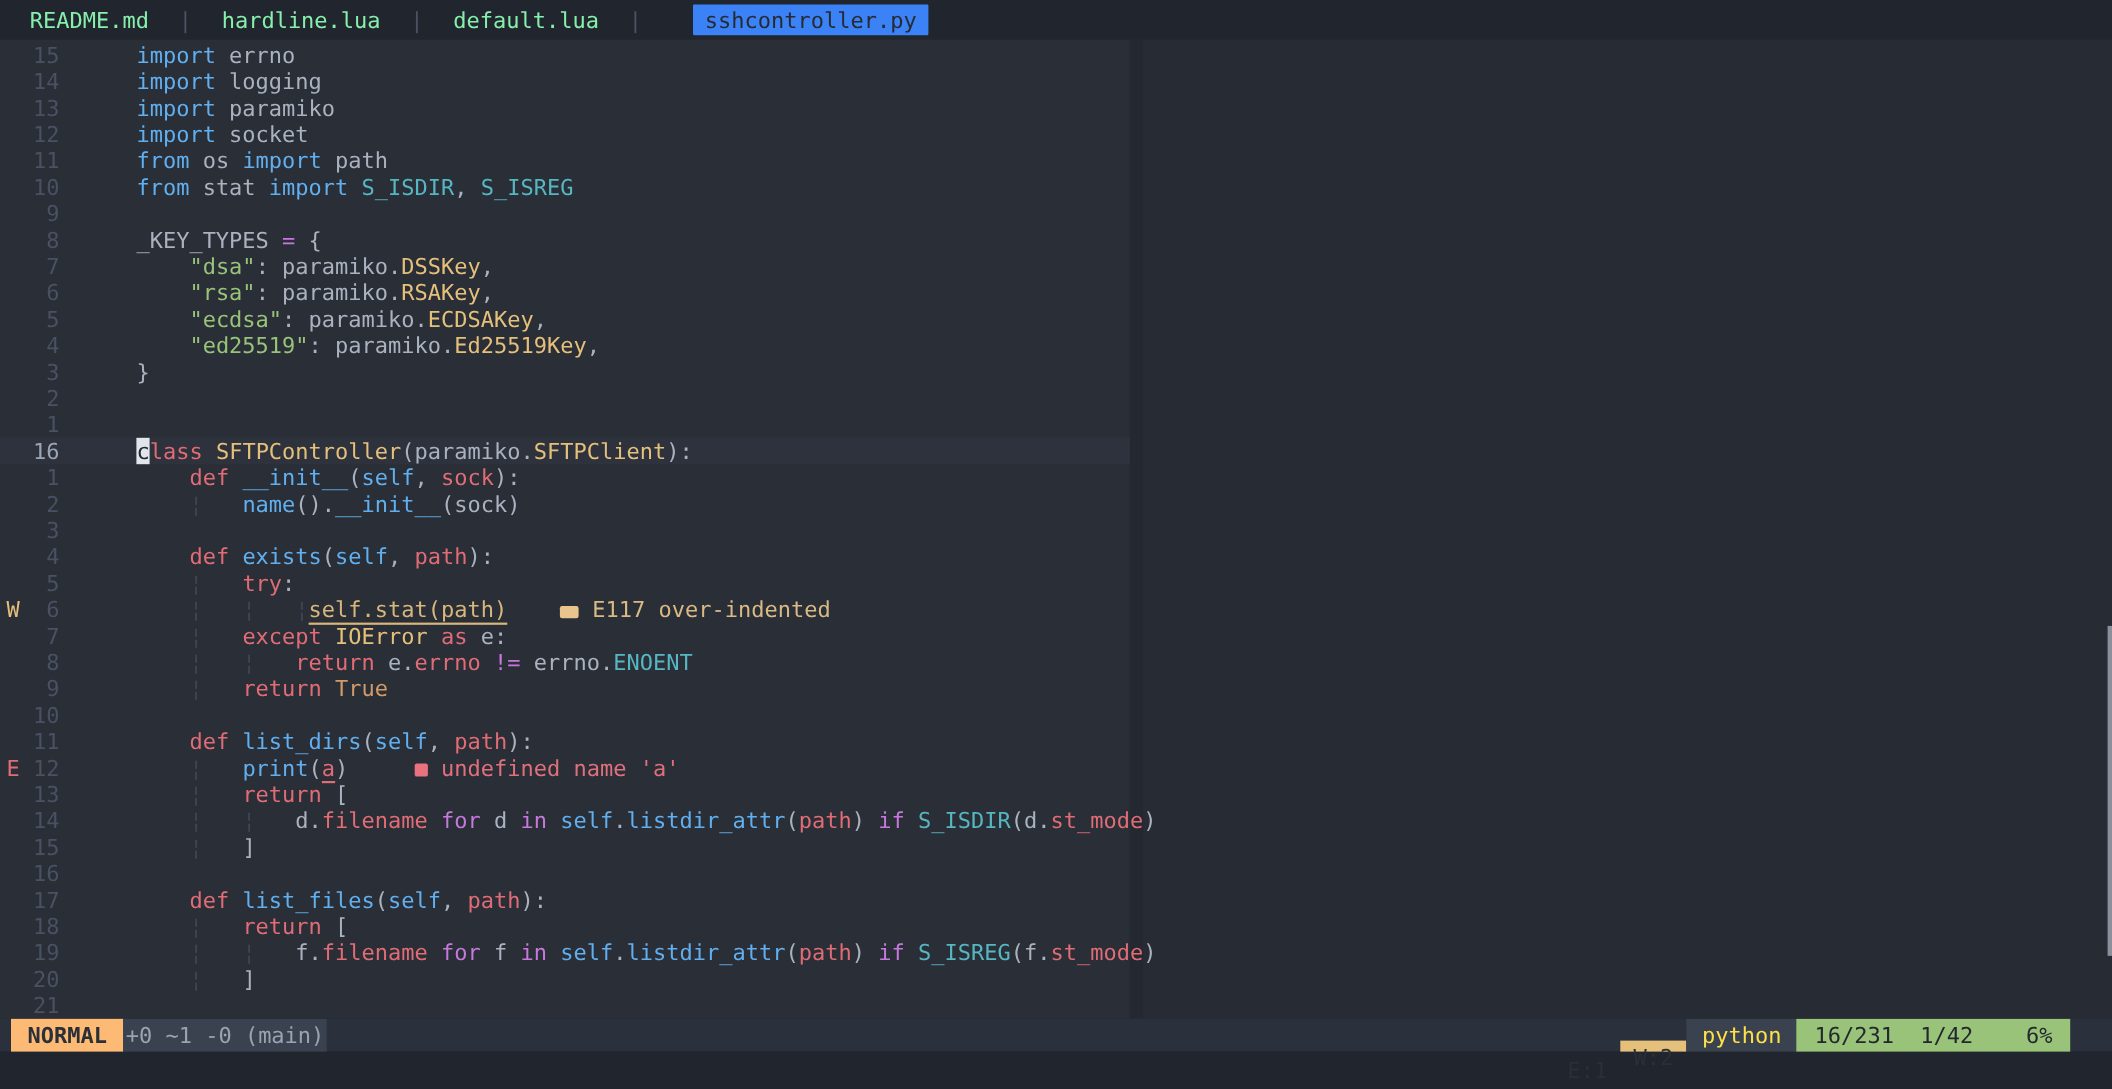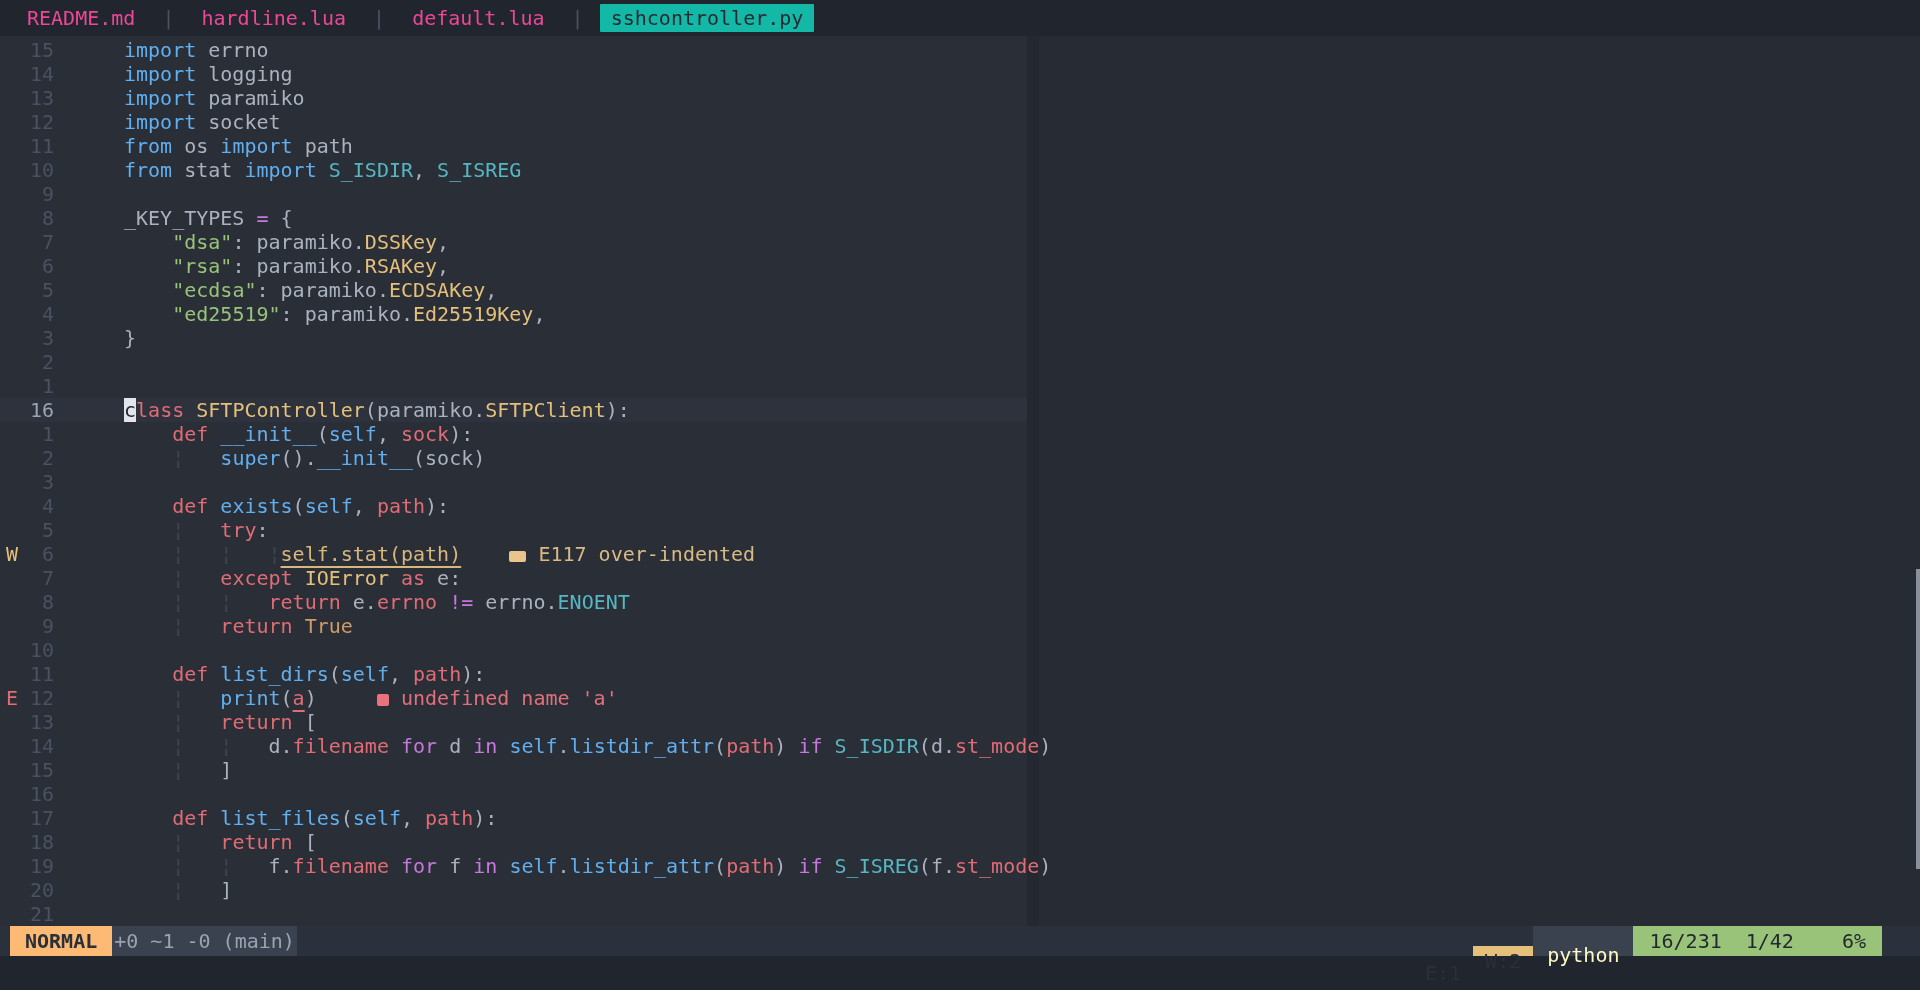--- a/index.html
+++ b/index.html
@@ -1,22 +1,22 @@
 <!DOCTYPE html>
 <html><head>
 <meta charset="utf-8">
 <style>
   html,body{margin:0;padding:0;width:1920px;height:990px;overflow:hidden;background:#21252d;}
   *{box-sizing:border-box;}
   body{font-family:"DejaVu Sans Mono","Liberation Mono",monospace;font-size:20px;color:#abb2bf;}
 
   
   .tabbar{height:36px;background:#21252d;display:flex;align-items:center;padding-left:16px;white-space:pre;}
-  .tab{color:#ec4899;padding:2px 11px;border-radius:1px;}
-  .tab.active{background:#14b8a6;color:#262b33;}
+  .tab{color:#86efac;padding:2px 11px;border-radius:1px;}
+  .tab.active{background:#3b82f6;color:#262b33;margin-left:30px;}
   .tabsep{color:#4b5263;padding:0 4px;}
 
   
   .editor{position:relative;height:890px;background:#2a2e37;overflow:hidden;}
   .cc-region{position:absolute;top:0;bottom:0;left:1039px;right:0;background:#272b34;z-index:0;}
   .cc-stripe{position:absolute;top:0;bottom:0;left:1027px;width:12px;background:#232831;z-index:0;}
   .scrollbar{position:absolute;right:0;top:533px;width:4px;height:300px;background:#8a909b;z-index:3;}
   .code-area{position:relative;z-index:1;padding-top:2px;}
   .row{display:flex;height:24px;line-height:24px;white-space:pre;gap:44px;}
   .row.cursorline{background:linear-gradient(to right,#2d323d 0,#2d323d 1027px,rgba(0,0,0,0) 1027px);}
@@ -48,21 +48,21 @@
 
   
   .statusline{height:30px;background:#2b313c;display:flex;align-items:stretch;line-height:30px;white-space:pre;}
   .sl-left{display:flex;flex:1;}
   .sl-mode{background:#fdba74;color:#2a2f38;padding:0 15px;margin-left:10px;font-weight:bold;}
   .sl-git{background:#3a4250;color:#9aa3b2;padding:0 2px;}
   .sl-file{color:#e2b86b;padding:0 18px;}
   .sl-right{display:flex;}
   .sl-err{background:#fef9c3;color:#2a2f38;padding:0 12px;margin-top:32px;}
   .sl-warn{background:#e5c07b;color:#2a2f38;padding:0 12px;margin-top:20px;}
-  .sl-ft{background:#3a4250;color:#fef9c3;padding:14px 14px;}
+  .sl-ft{background:#3a4250;color:#fde047;padding:0 14px;}
   .sl-pos{background:#98c379;color:#23282f;padding:0 16px;margin-right:38px;display:flex;gap:0;}
   .sl-pos span{display:inline-block;}
   .sl-pos .gap{width:24px;}
 
   
   .cmdline{height:34px;background:#21252d;}
 </style>
 </head>
 <body>
 
@@ -82,21 +82,21 @@
       <div class="row"><div class="gutter"><span class="sign "></span><span class="num">8</span></div><pre class="code"><span class="tk-p">_KEY_TYPES </span><span class="tk-o">=</span><span class="tk-p"> {</span></pre></div>
       <div class="row"><div class="gutter"><span class="sign "></span><span class="num">7</span></div><pre class="code"><span class="tk-p">    </span><span class="tk-s">"dsa"</span><span class="tk-p">: paramiko.</span><span class="tk-t">DSSKey</span><span class="tk-p">,</span></pre></div>
       <div class="row"><div class="gutter"><span class="sign "></span><span class="num">6</span></div><pre class="code"><span class="tk-p">    </span><span class="tk-s">"rsa"</span><span class="tk-p">: paramiko.</span><span class="tk-t">RSAKey</span><span class="tk-p">,</span></pre></div>
       <div class="row"><div class="gutter"><span class="sign "></span><span class="num">5</span></div><pre class="code"><span class="tk-p">    </span><span class="tk-s">"ecdsa"</span><span class="tk-p">: paramiko.</span><span class="tk-t">ECDSAKey</span><span class="tk-p">,</span></pre></div>
       <div class="row"><div class="gutter"><span class="sign "></span><span class="num">4</span></div><pre class="code"><span class="tk-p">    </span><span class="tk-s">"ed25519"</span><span class="tk-p">: paramiko.</span><span class="tk-t">Ed25519Key</span><span class="tk-p">,</span></pre></div>
       <div class="row"><div class="gutter"><span class="sign "></span><span class="num">3</span></div><pre class="code"><span class="tk-p">}</span></pre></div>
       <div class="row"><div class="gutter"><span class="sign "></span><span class="num">2</span></div><pre class="code"></pre></div>
       <div class="row"><div class="gutter"><span class="sign "></span><span class="num">1</span></div><pre class="code"></pre></div>
       <div class="row cursorline"><div class="gutter"><span class="sign "></span><span class="num">16</span></div><pre class="code"><span class="tk-cur">c</span><span class="tk-k">lass</span><span class="tk-p"> </span><span class="tk-t">SFTPController</span><span class="tk-p">(paramiko.</span><span class="tk-t">SFTPClient</span><span class="tk-p">):</span></pre></div>
       <div class="row"><div class="gutter"><span class="sign "></span><span class="num">1</span></div><pre class="code"><span class="tk-p">    </span><span class="tk-k">def</span><span class="tk-p"> </span><span class="tk-f">__init__</span><span class="tk-p">(</span><span class="tk-f">self</span><span class="tk-p">, </span><span class="tk-k">sock</span><span class="tk-p">):</span></pre></div>
-      <div class="row"><div class="gutter"><span class="sign "></span><span class="num">2</span></div><pre class="code"><span class="tk-p">    </span><span class="tk-g">¦</span><span class="tk-p">   </span><span class="tk-f">super</span><span class="tk-p">().</span><span class="tk-f">__init__</span><span class="tk-p">(sock)</span></pre></div>
+      <div class="row"><div class="gutter"><span class="sign "></span><span class="num">2</span></div><pre class="code"><span class="tk-p">    </span><span class="tk-g">¦</span><span class="tk-p">   </span><span class="tk-f">name</span><span class="tk-p">().</span><span class="tk-f">__init__</span><span class="tk-p">(sock)</span></pre></div>
       <div class="row"><div class="gutter"><span class="sign "></span><span class="num">3</span></div><pre class="code"></pre></div>
       <div class="row"><div class="gutter"><span class="sign "></span><span class="num">4</span></div><pre class="code"><span class="tk-p">    </span><span class="tk-k">def</span><span class="tk-p"> </span><span class="tk-f">exists</span><span class="tk-p">(</span><span class="tk-f">self</span><span class="tk-p">, </span><span class="tk-k">path</span><span class="tk-p">):</span></pre></div>
       <div class="row"><div class="gutter"><span class="sign "></span><span class="num">5</span></div><pre class="code"><span class="tk-p">    </span><span class="tk-g">¦</span><span class="tk-p">   </span><span class="tk-k">try</span><span class="tk-p">:</span></pre></div>
       <div class="row"><div class="gutter"><span class="sign w">W</span><span class="num">6</span></div><pre class="code"><span class="tk-p">    </span><span class="tk-g">¦</span><span class="tk-p">   </span><span class="tk-g">¦</span><span class="tk-p">   </span><span class="tk-g">¦</span><span class="tk-uw">self.stat(path)</span><span class="tk-p">    </span><span class="tk-iw"></span><span class="tk-vw"> E117 over-indented</span></pre></div>
       <div class="row"><div class="gutter"><span class="sign "></span><span class="num">7</span></div><pre class="code"><span class="tk-p">    </span><span class="tk-g">¦</span><span class="tk-p">   </span><span class="tk-k">except</span><span class="tk-p"> </span><span class="tk-t">IOError</span><span class="tk-p"> </span><span class="tk-k">as</span><span class="tk-p"> e:</span></pre></div>
       <div class="row"><div class="gutter"><span class="sign "></span><span class="num">8</span></div><pre class="code"><span class="tk-p">    </span><span class="tk-g">¦</span><span class="tk-p">   </span><span class="tk-g">¦</span><span class="tk-p">   </span><span class="tk-k">return</span><span class="tk-p"> e.</span><span class="tk-k">errno</span><span class="tk-p"> </span><span class="tk-o">!=</span><span class="tk-p"> errno.</span><span class="tk-c">ENOENT</span></pre></div>
       <div class="row"><div class="gutter"><span class="sign "></span><span class="num">9</span></div><pre class="code"><span class="tk-p">    </span><span class="tk-g">¦</span><span class="tk-p">   </span><span class="tk-k">return</span><span class="tk-p"> </span><span class="tk-n">True</span></pre></div>
       <div class="row"><div class="gutter"><span class="sign "></span><span class="num">10</span></div><pre class="code"></pre></div>
       <div class="row"><div class="gutter"><span class="sign "></span><span class="num">11</span></div><pre class="code"><span class="tk-p">    </span><span class="tk-k">def</span><span class="tk-p"> </span><span class="tk-f">list_dirs</span><span class="tk-p">(</span><span class="tk-f">self</span><span class="tk-p">, </span><span class="tk-k">path</span><span class="tk-p">):</span></pre></div>
       <div class="row"><div class="gutter"><span class="sign e">E</span><span class="num">12</span></div><pre class="code"><span class="tk-p">    </span><span class="tk-g">¦</span><span class="tk-p">   </span><span class="tk-f">print</span><span class="tk-p">(</span><span class="tk-ue">a</span><span class="tk-p">)     </span><span class="tk-ie"></span><span class="tk-ve"> undefined name 'a'</span></pre></div>

